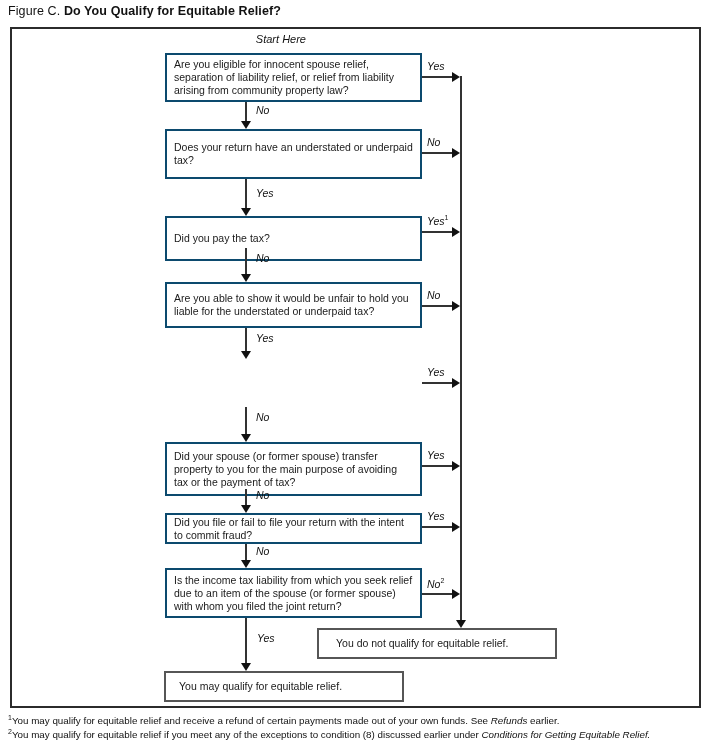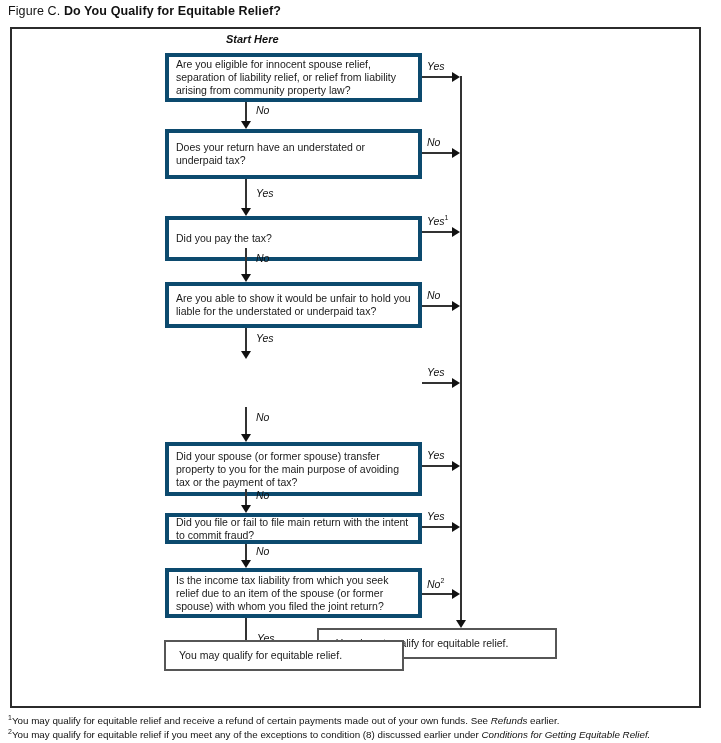--- a/index.html
+++ b/index.html
@@ -14,26 +14,26 @@
   .figtitle{
     position:absolute;left:8px;top:4px;
     font-size:12.5px;letter-spacing:.1px;color:#111;white-space:nowrap;
   }
   .figtitle b{font-weight:bold;text-align:center;}
   .outer{
     position:absolute;left:10px;top:27px;width:691px;height:681px;
     border:2px solid #2b2b2b;box-sizing:border-box;background:#fff;
   }
   .start{
-    position:absolute;left:226px;top:33px;width:80px;text-align:left;
-    font-size:11px;font-weight:bold;font-style:italic;color:#111;white-space:nowrap;
+    position:absolute;left:226px;top:33px;width:80px;text-align:right;
+    font-size:11px;font-weight:normal;font-style:italic;color:#111;white-space:nowrap;
   }
   .qbox{
     position:absolute;left:165px;width:257px;
-    border:4px solid #0c4a6e;background:#fff;box-sizing:border-box;
+    border:2px solid #0c4a6e;background:#fff;box-sizing:border-box;
     display:flex;align-items:center;
     padding:2px 7px;font-size:10.5px;line-height:13px;color:#1a1a1a;
   }
   .obox{
     position:absolute;border:2px solid #565656;background:#fff;box-sizing:border-box;
     display:flex;align-items:center;font-size:10.5px;line-height:13px;color:#1a1a1a;
   }
   .vline{position:absolute;width:2px;background:#333;}
   .hline{position:absolute;height:2px;background:#333;}
   .ahd{position:absolute;width:0;height:0;
@@ -73,21 +73,21 @@
   <div class="qbox" style="top:216px;height:45px">
       <span>Did you pay the tax?</span>
     </div>
   <div class="qbox" style="top:282px;height:46px">
       <span>Are you able to show it would be unfair to hold you liable for the understated or underpaid tax?</span>
     </div>
   <div class="qbox" style="top:442px;height:54px">
       <span>Did your spouse (or former spouse) transfer property to you for the main purpose of avoiding tax or the payment of tax?</span>
     </div>
   <div class="qbox" style="top:513px;height:31px">
-      <span>Did you file or fail to file main return with the intent to commit fraud?</span>
+      <span>Did you file or fail to file your return with the intent to commit fraud?</span>
     </div>
   <div class="qbox" style="top:568px;height:50px">
       <span>Is the income tax liability from which you seek relief due to an item of the spouse (or former spouse) with whom you filed the joint return?</span>
     </div>
 
   <div class="vline" style="left:245px;top:102px;height:19px"></div>
   <div class="ahd" style="left:241px;top:121px"></div>
   <span class="lbl" style="left:256px;top:104px">No</span>
 
   <div class="vline" style="left:245px;top:179px;height:29px"></div>
@@ -149,21 +149,21 @@
   <div class="hline" style="left:422px;top:593px;width:30px"></div>
   <div class="ahr" style="left:452px;top:589px"></div>
   <span class="lbl" style="left:427px;top:577px"><span>No</span><sup>2</sup></span>
 
   <div class="vline" style="left:460px;top:76px;height:544px"></div>
   <div class="ahd" style="left:456px;top:620px"></div>
 
   <div class="obox" style="left:317px;top:628px;width:240px;height:31px;padding-left:17px">
     <span>You do not qualify for equitable relief.</span>
   </div>
-  <div class="obox" style="left:164px;top:640px;width:240px;height:31px;padding-left:13px">
+  <div class="obox" style="left:164px;top:671px;width:240px;height:31px;padding-left:13px">
     <span>You may qualify for equitable relief.</span>
   </div>
 
   <div class="footnote" style="top:711px">
     <sup>1</sup><span>You may qualify for equitable relief and receive a refund of certain payments made out of your own funds. See </span><i>Refunds</i><span> earlier.</span>
   </div>
   <div class="footnote" style="top:725px">
     <sup>2</sup><span>You may qualify for equitable relief if you meet any of the exceptions to condition (8) discussed earlier under </span><i>Conditions for Getting Equitable Relief.</i><span></span>
   </div>
 

